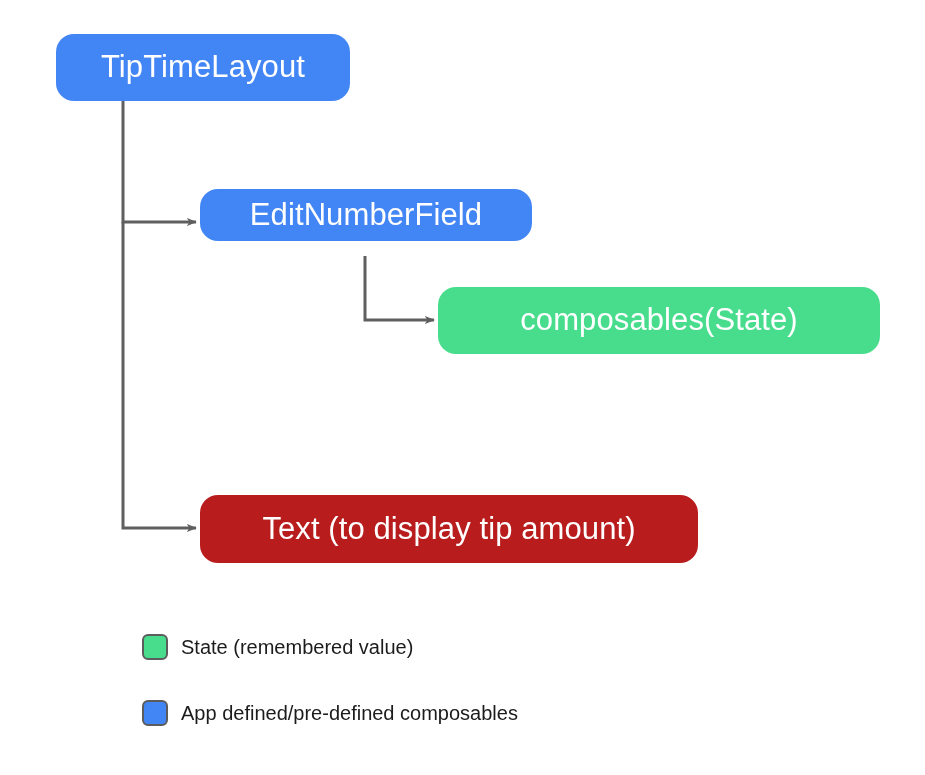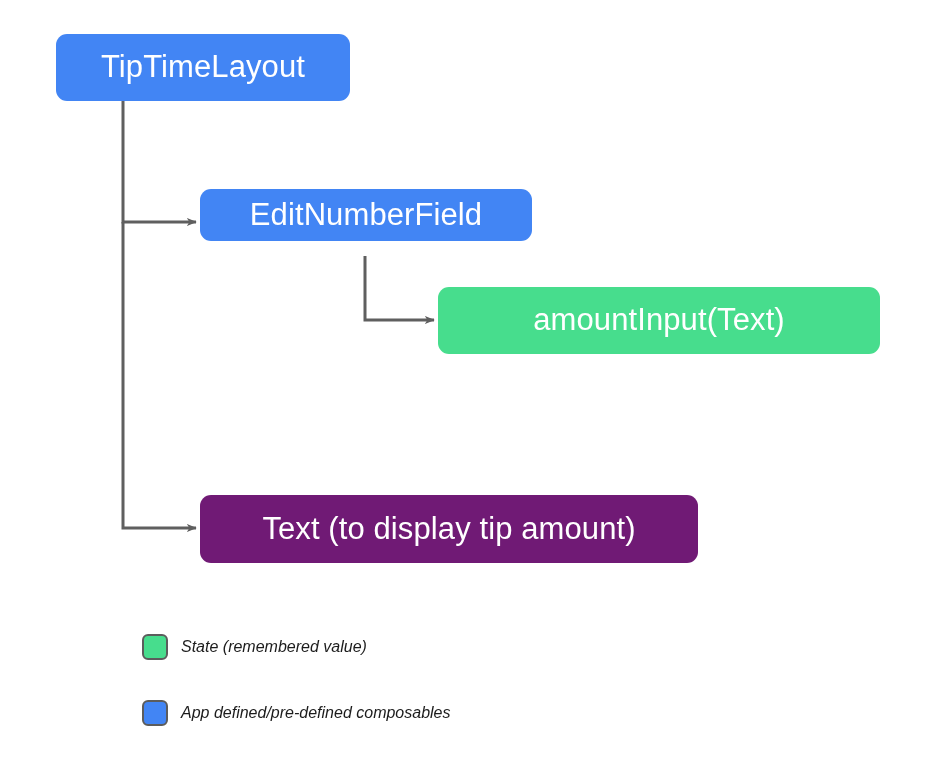--- a/index.html
+++ b/index.html
@@ -21,21 +21,21 @@
   #edges {
     position: absolute;
     left: 0;
     top: 0;
     width: 925px;
     height: 775px;
   }
   .node {
     position: absolute;
     box-sizing: border-box;
-    border-radius: 11px;
+    border-radius: 18px;
     display: flex;
     align-items: center;
     justify-content: center;
     color: #ffffff;
     font-size: 31px;
     font-weight: 400;
     letter-spacing: 0.1px;
     line-height: 1;
     white-space: nowrap;
     z-index: 2;
@@ -71,25 +71,24 @@
   .legend-swatch {
     width: 26px;
     height: 26px;
     box-sizing: border-box;
     border: 2px solid #5c5c5c;
     border-radius: 6px;
     flex: 0 0 auto;
   }
   .legend-text {
     margin-left: 13px;
-    font-size: 16px;
+    font-size: 20px;
     color: #1c1c1c;
     line-height: 1;
     white-space: nowrap;
-    font-style: italic;
   }
 </style>
 </head>
 <body>
 
 <div id="canvas">
 
   <svg id="edges" viewBox="0 0 925 775" xmlns="http://www.w3.org/2000/svg">
     <defs>
       <marker id="arrowhead" markerWidth="10" markerHeight="8" refX="9.2" refY="4" orient="auto" markerUnits="userSpaceOnUse">
@@ -106,24 +105,24 @@
 
   <div class="node" id="node-tiptimelayout" style="background:#4285F4;">
     <span class="node-label">TipTimeLayout</span>
   </div>
 
   <div class="node" id="node-editnumberfield" style="background:#4285F4;">
     <span class="node-label">EditNumberField</span>
   </div>
 
   <div class="node" id="node-amountinput" style="background:#47DD8D;">
-    <span class="node-label">amountInput(Text)</span>
+    <span class="node-label">composables(State)</span>
   </div>
 
-  <div class="node" id="node-text" style="background:#701a75;">
+  <div class="node" id="node-text" style="background:#b91c1c;">
     <span class="node-label">Text (to display tip amount)</span>
   </div>
 
   <div id="legend">
     <div class="legend-row">
       <span class="legend-swatch" style="background:#47DD8D;"></span>
       <span class="legend-text">State (remembered value)</span>
     </div>
     <div class="legend-row">
       <span class="legend-swatch" style="background:#4285F4;"></span>

